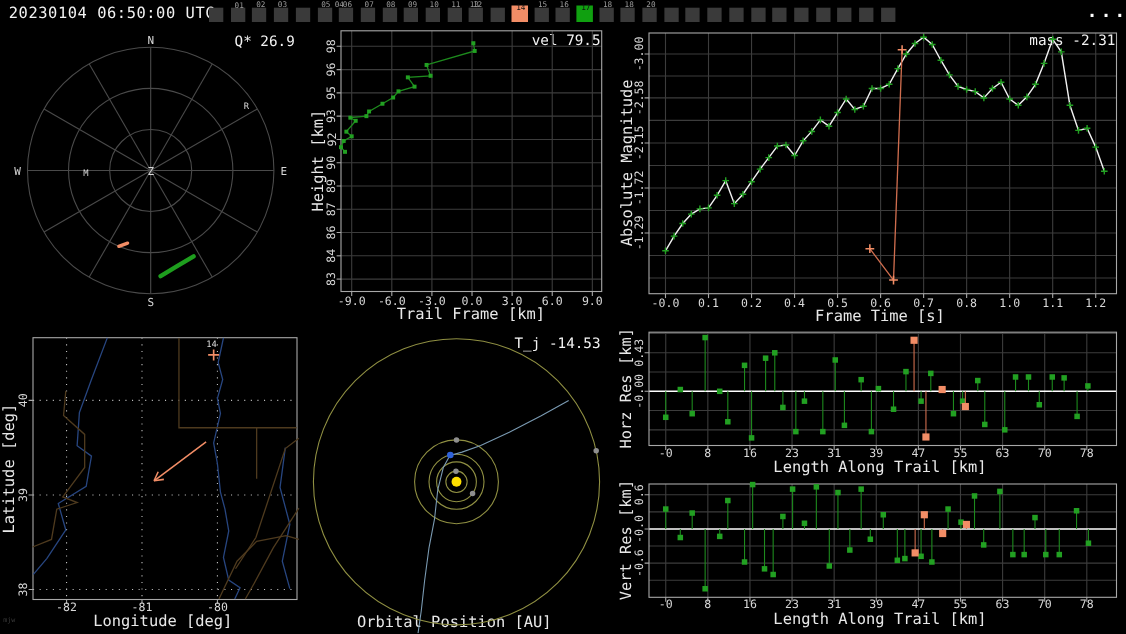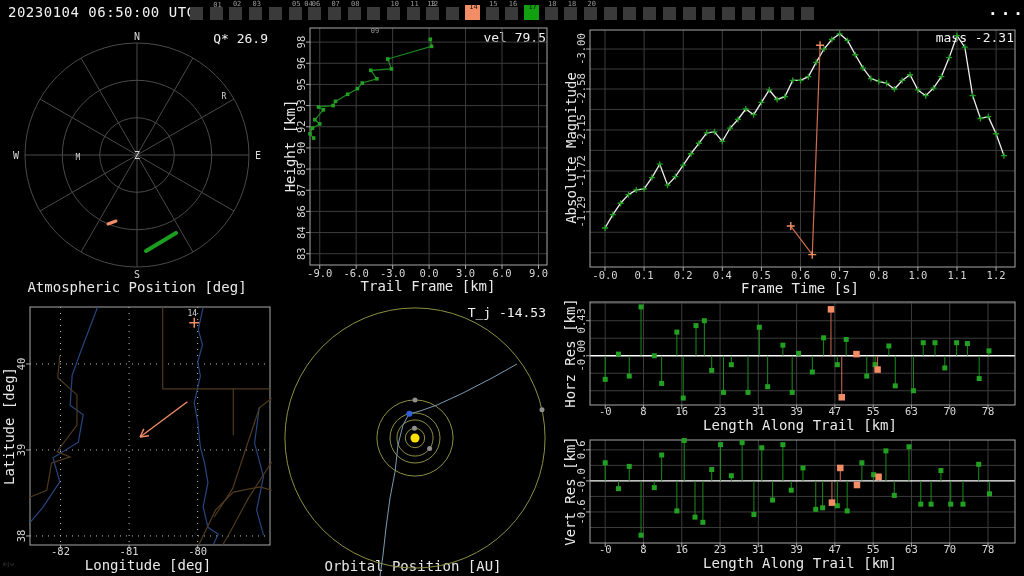--- a/index.html
+++ b/index.html
@@ -37,21 +37,21 @@
       <span class="cell-num" style="left: 272.3px; top: 0.5px; margin-left: 32px;">04</span>
       <div class="cell" style="left: 288.5px;"></div>
       <span class="cell-num" style="left: 292px; top: 0.5px;">05</span>
       <div class="cell" style="left: 308.2px;"></div>
       <span class="cell-num" style="left: 311.7px; top: 0.5px;">06</span>
       <div class="cell" style="left: 327.9px;"></div>
       <span class="cell-num" style="left: 331.4px; top: 0.5px;">07</span>
       <div class="cell" style="left: 347.6px;"></div>
       <span class="cell-num" style="left: 351.1px; top: 0.5px;">08</span>
       <div class="cell" style="left: 367.3px;"></div>
-      <span class="cell-num" style="left: 370.8px; top: 0.5px; margin-top: 27px;">09</span>
+      <span class="cell-num" style="left: 370.8px; top: 0.5px;">09</span>
       <div class="cell" style="left: 387px;"></div>
       <span class="cell-num" style="left: 390.5px; top: 0.5px;">10</span>
       <div class="cell" style="left: 406.7px;"></div>
       <span class="cell-num" style="left: 410.2px; top: 0.5px;">11</span>
       <div class="cell" style="left: 426.4px;"></div>
       <span class="cell-num" style="left: 429.9px; top: 0.5px;">12</span>
       <div class="cell" style="left: 446.1px;"></div>
       <span class="cell-num" style="left: 427px; top: 0.5px;">13</span>
       <div class="cell" style="background: rgb(242, 141, 102); width: 15px; height: 15px; top: 5px; left: 464.8px;"></div>
       <span class="cell-num" style="left: 469.3px; top: 4px; color: rgb(17, 17, 17);">14</span>
@@ -75,21 +75,20 @@
       <div class="cell" style="left: 702.2px;"></div>
       <div class="cell" style="left: 721.9px;"></div>
       <div class="cell" style="left: 741.6px;"></div>
       <div class="cell" style="left: 761.3px;"></div>
       <div class="cell" style="left: 781px;"></div>
       <div class="cell" style="left: 800.7px;"></div>
     </div>
   <div class="abs menu-dots">...</div>
 
   <div class="abs corner" style="right:756px;top:31px;">Q* 26.9</div>
-  <div class="abs caption" style="left:137px;top:279px;">Atmospheric Position [deg]</div>
 
   <div class="abs corner" style="right:478px;top:30px;">vel 79.5</div>
   <div class="abs xlabel" style="left:428px;top:278px;">Trail Frame [km]</div>
   <div class="abs ylabel" style="left:290px;top:146px;">Height [km]</div>
 
   <div class="abs corner" style="right:10px;top:30px;">mass -2.31</div>
   <div class="abs xlabel" style="left:800px;top:280px;">Frame Time [s]</div>
   <div class="abs ylabel" style="left:571px;top:148px;">Absolute Magnitude</div>
 
   <div class="abs xlabel" style="left:148px;top:557px;">Longitude [deg]</div>

